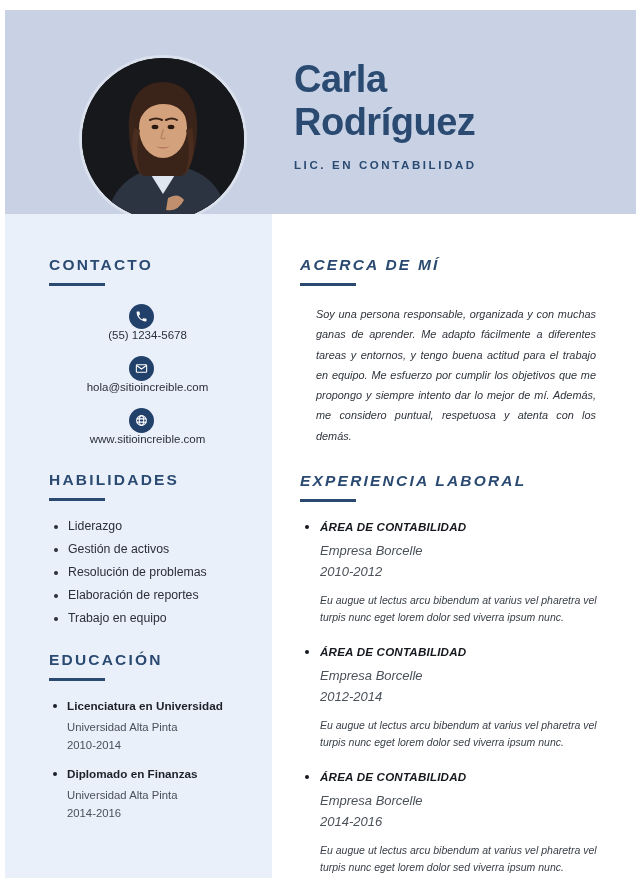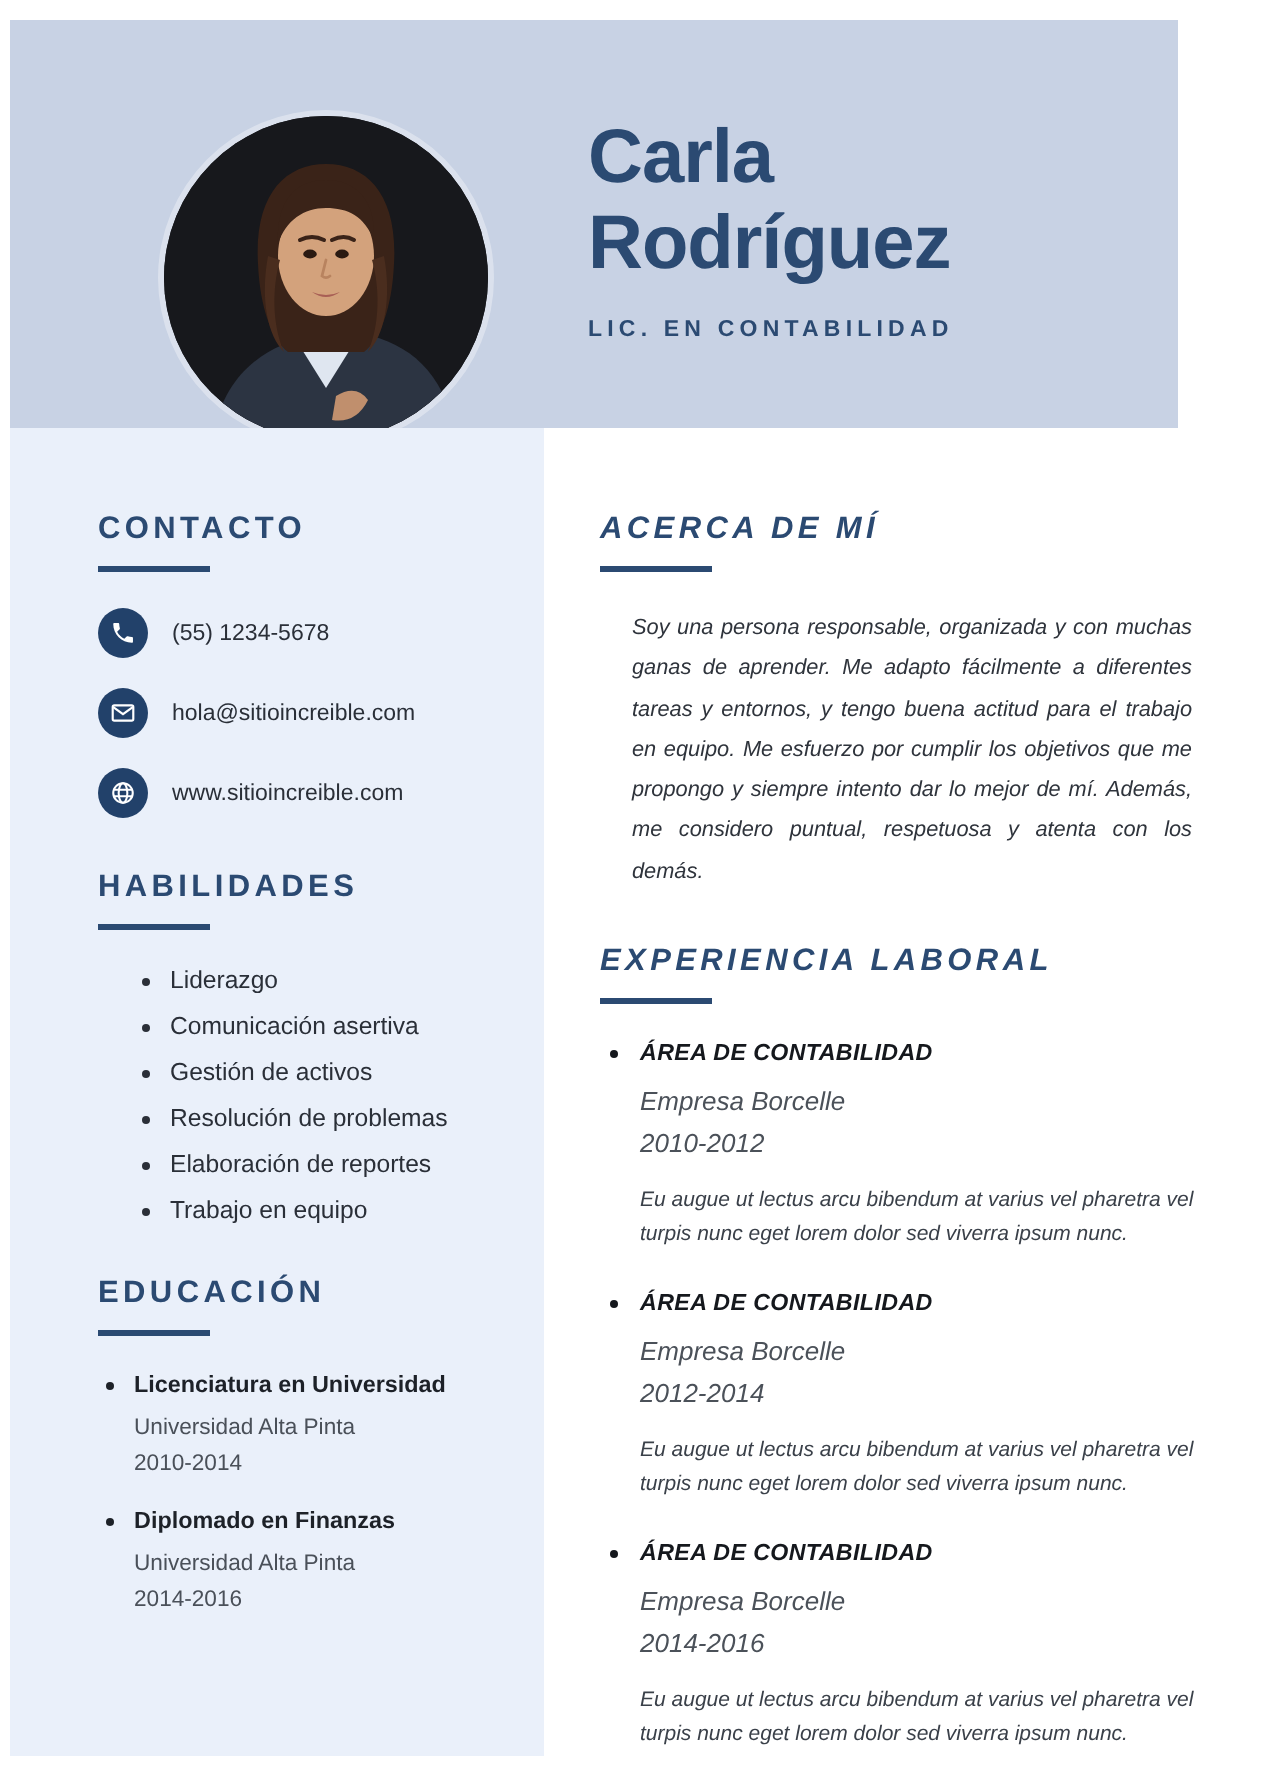--- a/index.html
+++ b/index.html
@@ -22,24 +22,23 @@
     height: 868px;
     background: #ffffff;
     overflow: hidden;
   }
 
   
   .header-band {
     position: absolute;
     left: 0;
     top: 0;
-    width: 540px;
+    width: 631px;
     height: 204px;
     background: #c8d2e4;
-    padding-left: 44px;
   }
   .header-text {
     position: absolute;
     left: 289px;
     top: 48px;
     width: 330px;
   }
   .name-line {
     font-size: 38px;
     font-weight: bold;
@@ -105,20 +104,21 @@
     margin-top: 9px;
     margin-bottom: 18px;
   }
   .sec-block { margin-bottom: 26px; }
 
   
   .contact-row {
     display: flex;
     align-items: center;
     margin-bottom: 15px;
+    flex-direction: column;
   }
   .ico {
     width: 25px;
     height: 25px;
     border-radius: 50%;
     background: #22416a;
     display: flex;
     align-items: center;
     justify-content: center;
     flex: none;
@@ -126,21 +126,21 @@
   }
   .ico svg { display: block; }
   .contact-text {
     font-size: 11.5px;
     color: #2a2f38;
   }
 
   
   ul.plain {
     list-style: none;
-    margin: 18px;
+    margin: 1px;
     padding: 0;
   }
   ul.plain li {
     position: relative;
     padding-left: 18px;
     font-size: 12.3px;
     color: #2a2f38;
     margin-bottom: 9px;
   }
   ul.plain li::before {
@@ -308,21 +308,20 @@
           </span>
           <span class="contact-text">www.sitioincreible.com</span>
         </div>
       </div>
 
       <div class="sec-block">
         <div class="sec-title">HABILIDADES</div>
         <div class="sec-rule"></div>
         <ul class="plain">
           <li>Liderazgo</li>
-          <li>Comunicación asertiva</li>
           <li>Gestión de activos</li>
           <li>Resolución de problemas</li>
           <li>Elaboración de reportes</li>
           <li>Trabajo en equipo</li>
         </ul>
       </div>
 
       <div class="sec-block">
         <div class="sec-title">EDUCACIÓN</div>
         <div class="sec-rule"></div>

